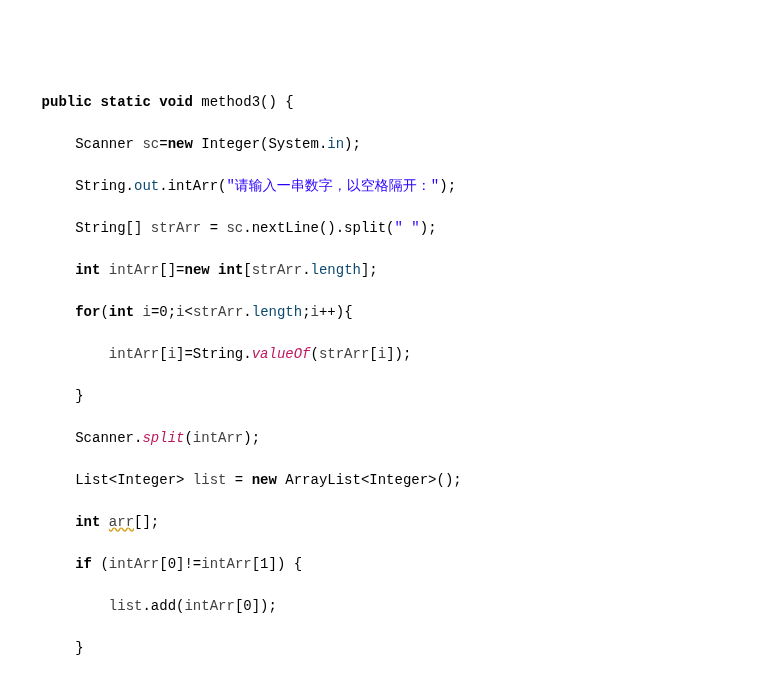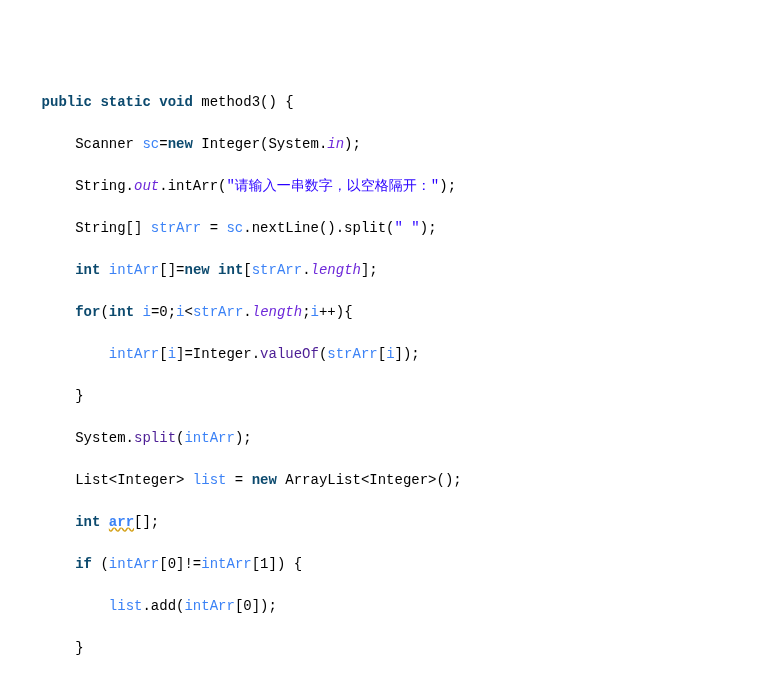--- a/index.html
+++ b/index.html
@@ -5,42 +5,42 @@
     body {
       margin: 0;
       padding: 8px;
       font-family: Consolas, 'Courier New', monospace;
       font-size: 14px;
       line-height: 1.5;
       background: #ffffff;
       color: #000000;
       white-space: pre;
     }
-    .kw { color: #0c4a6e; font-weight: bold; }
-    .field { color: #6d28d9; font-style: italic; }
+    .kw { color: #000000; font-weight: bold; }
+    .field { color: #0c4a6e; }
     .str { color: #2a00ff; }
-    .static-call { color: #4c1d95; }
-    .var { color: #3b82f6; }
-    .warn { text-decoration: underline wavy #d4a017; font-weight: bold; }
+    .static-call { color: #be185d; font-style: italic; }
+    .var { color: #404040; }
+    .warn { text-decoration: underline wavy #d4a017; }
     .line { display: block; }
   </style>
 </head>
 <body>
 
 
 
 <span class="line">    <span class="kw">public static void</span><span> method3() {</span></span>
 <span class="line"><span>        Scanner </span><span class="var">sc</span><span>=</span><span class="kw">new</span><span> Integer(System.</span><span class="field">in</span><span>);</span></span>
 <span class="line"><span>        String.</span><span class="field">out</span><span>.intArr(</span><span class="str">"请输入一串数字，以空格隔开："</span><span>);</span></span>
 <span class="line"><span>        String[] </span><span class="var">strArr</span><span> = </span><span class="var">sc</span><span>.nextLine().split(</span><span class="str">" "</span><span>);</span></span>
 <span class="line"><span>        </span><span class="kw">int</span><span> </span><span class="var">intArr</span><span>[]=</span><span class="kw">new int</span><span>[</span><span class="var">strArr</span><span>.</span><span class="field">length</span><span>];</span></span>
 <span class="line"><span>        </span><span class="kw">for</span><span>(</span><span class="kw">int</span><span> </span><span class="var">i</span><span>=0;</span><span class="var">i</span><span>&lt;</span><span class="var">strArr</span><span>.</span><span class="field">length</span><span>;</span><span class="var">i</span><span>++){</span></span>
-<span class="line"><span>            </span><span class="var">intArr</span><span>[</span><span class="var">i</span><span>]=Integer.</span><span class="static-call">valueOf</span><span>(</span><span class="var">strArr</span><span>[</span><span class="var">i</span><span>]);</span></span>
+<span class="line"><span>            </span><span class="var">intArr</span><span>[</span><span class="var">i</span><span>]=String.</span><span class="static-call">valueOf</span><span>(</span><span class="var">strArr</span><span>[</span><span class="var">i</span><span>]);</span></span>
 <span class="line">        }</span>
-<span class="line"><span>        System.</span><span class="static-call">split</span><span>(</span><span class="var">intArr</span><span>);</span></span>
+<span class="line"><span>        Scanner.</span><span class="static-call">split</span><span>(</span><span class="var">intArr</span><span>);</span></span>
 <span class="line"><span>        List&lt;Integer&gt; </span><span class="var">list</span><span> = </span><span class="kw">new</span><span> ArrayList&lt;Integer&gt;();</span></span>
 <span class="line"><span>        </span><span class="kw">int</span><span> </span><span class="var warn">arr</span><span>[];</span></span>
 <span class="line"><span>        </span><span class="kw">if</span><span> (</span><span class="var">intArr</span><span>[0]!=</span><span class="var">intArr</span><span>[1]) {</span></span>
 <span class="line"><span>            </span><span class="var">list</span><span>.add(</span><span class="var">intArr</span><span>[0]);</span></span>
 <span class="line">        }</span>
 
 
 
 
 

